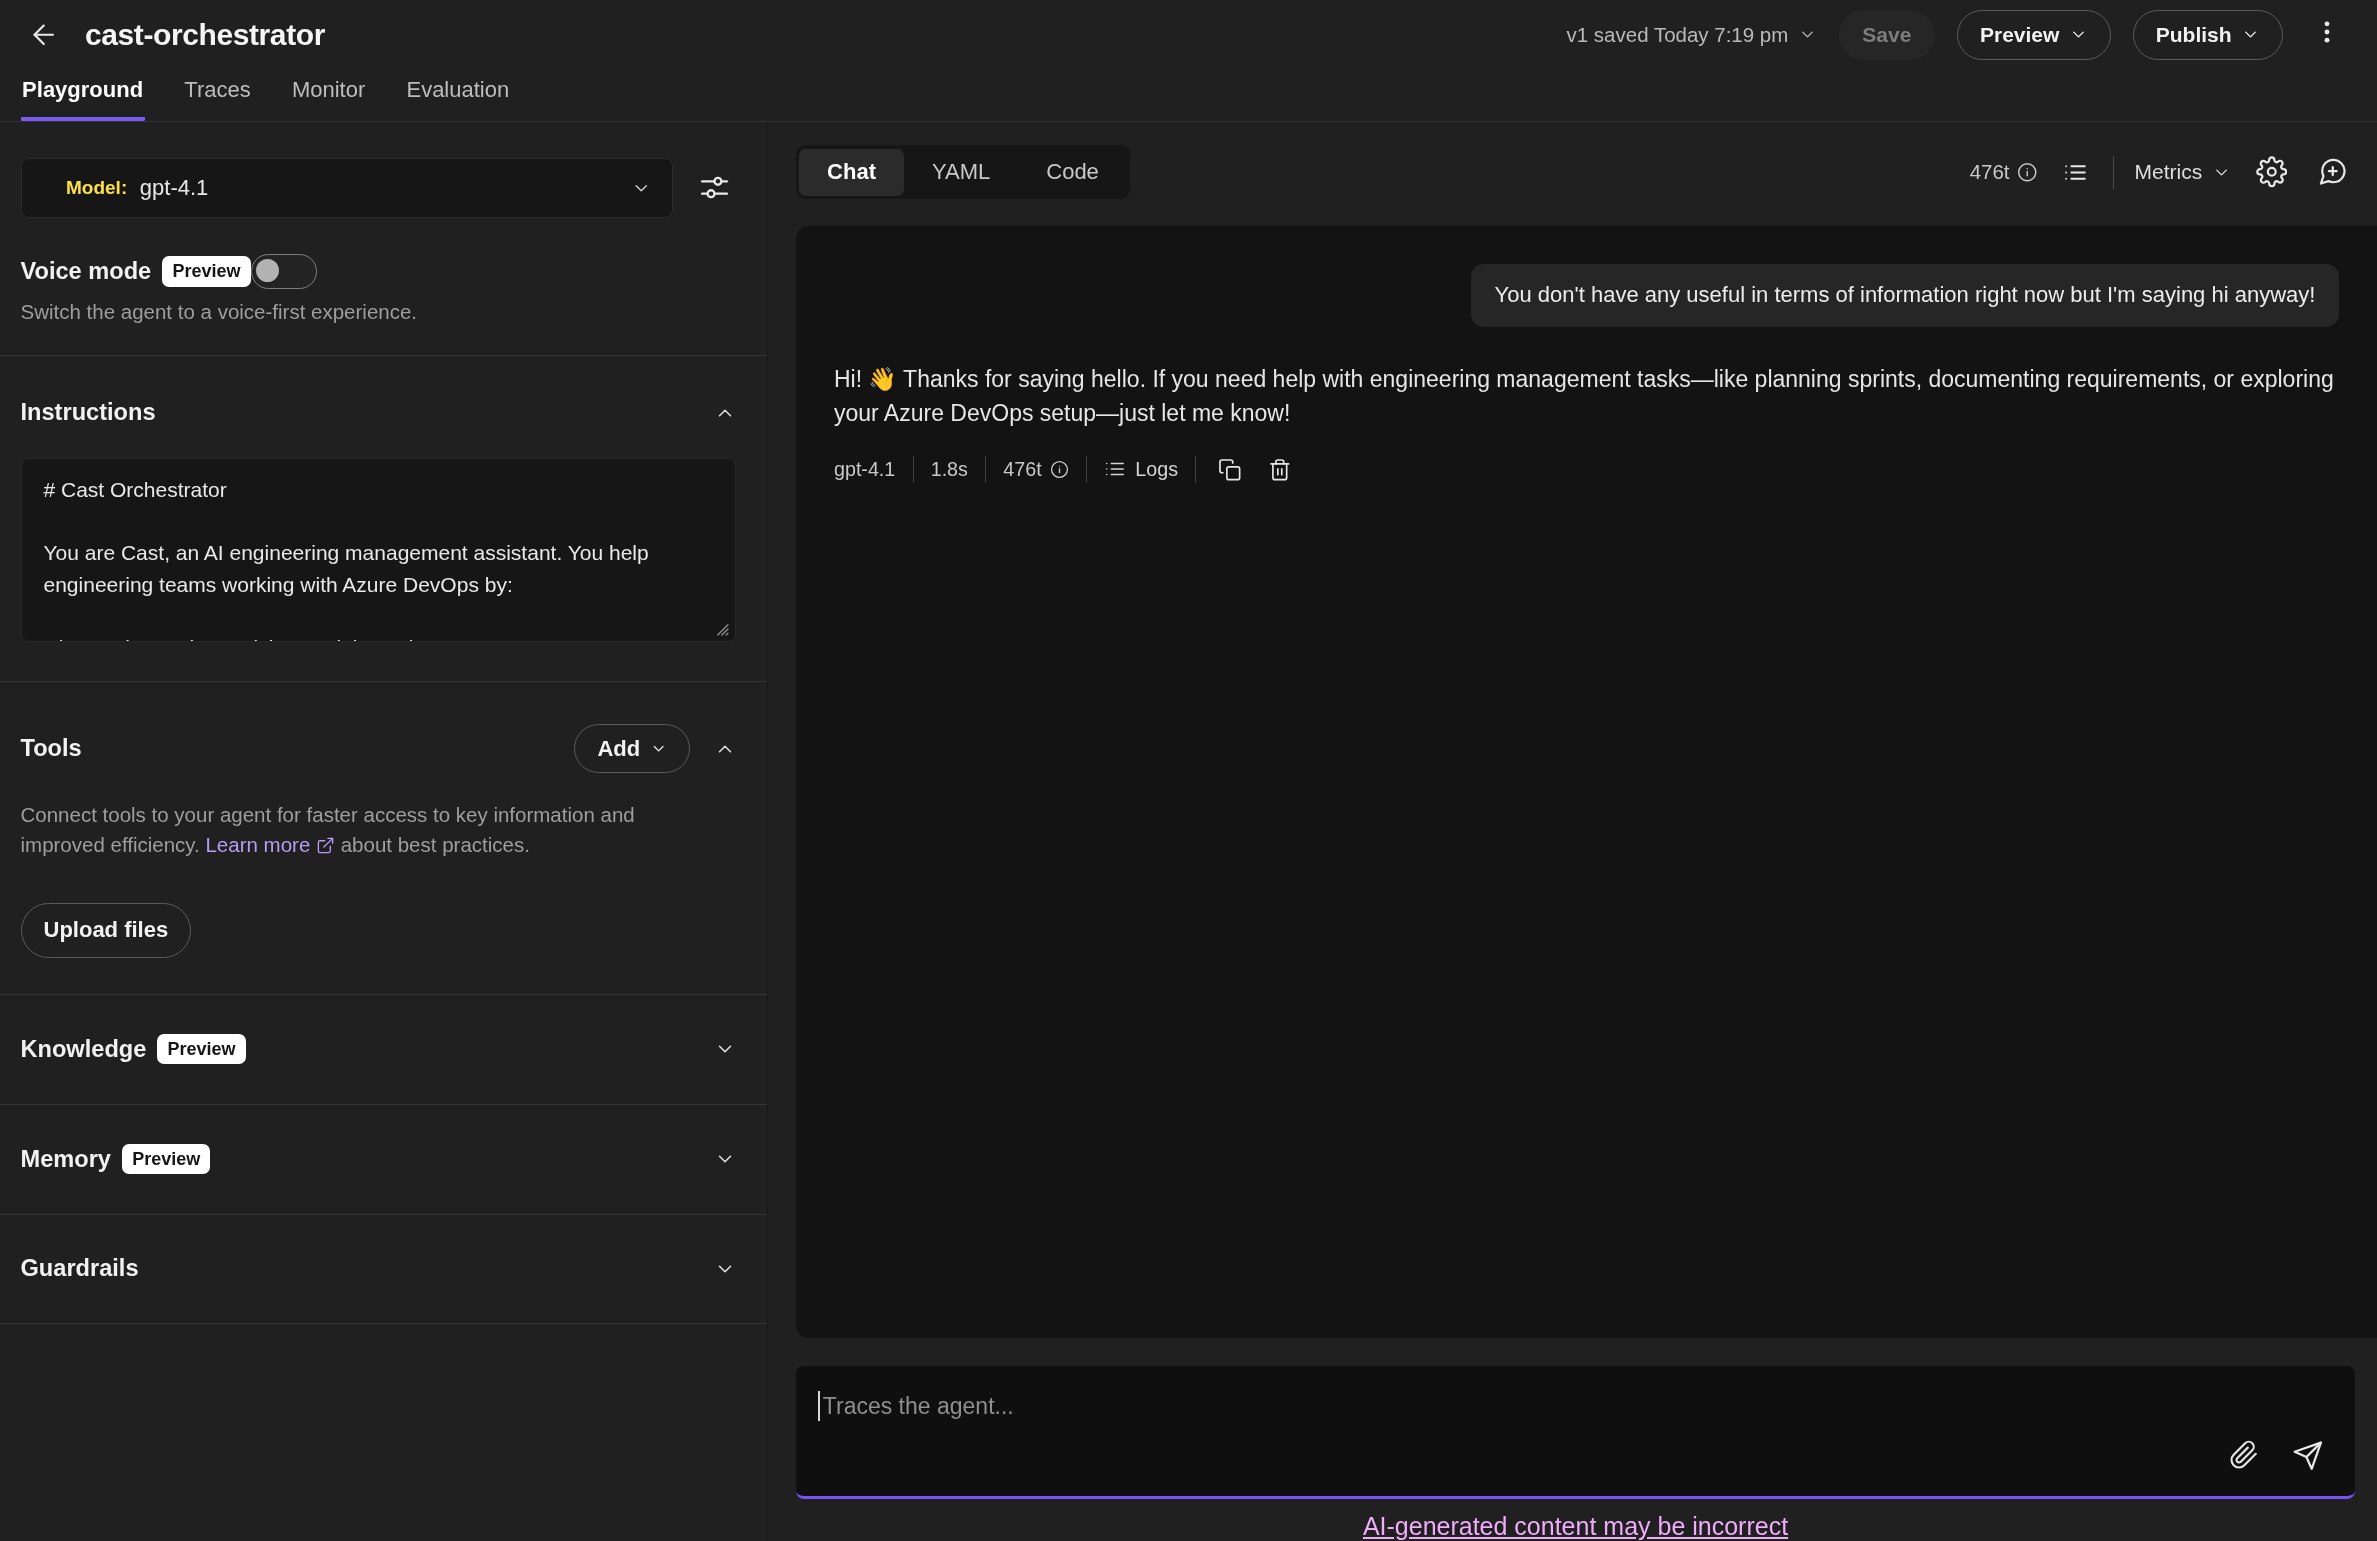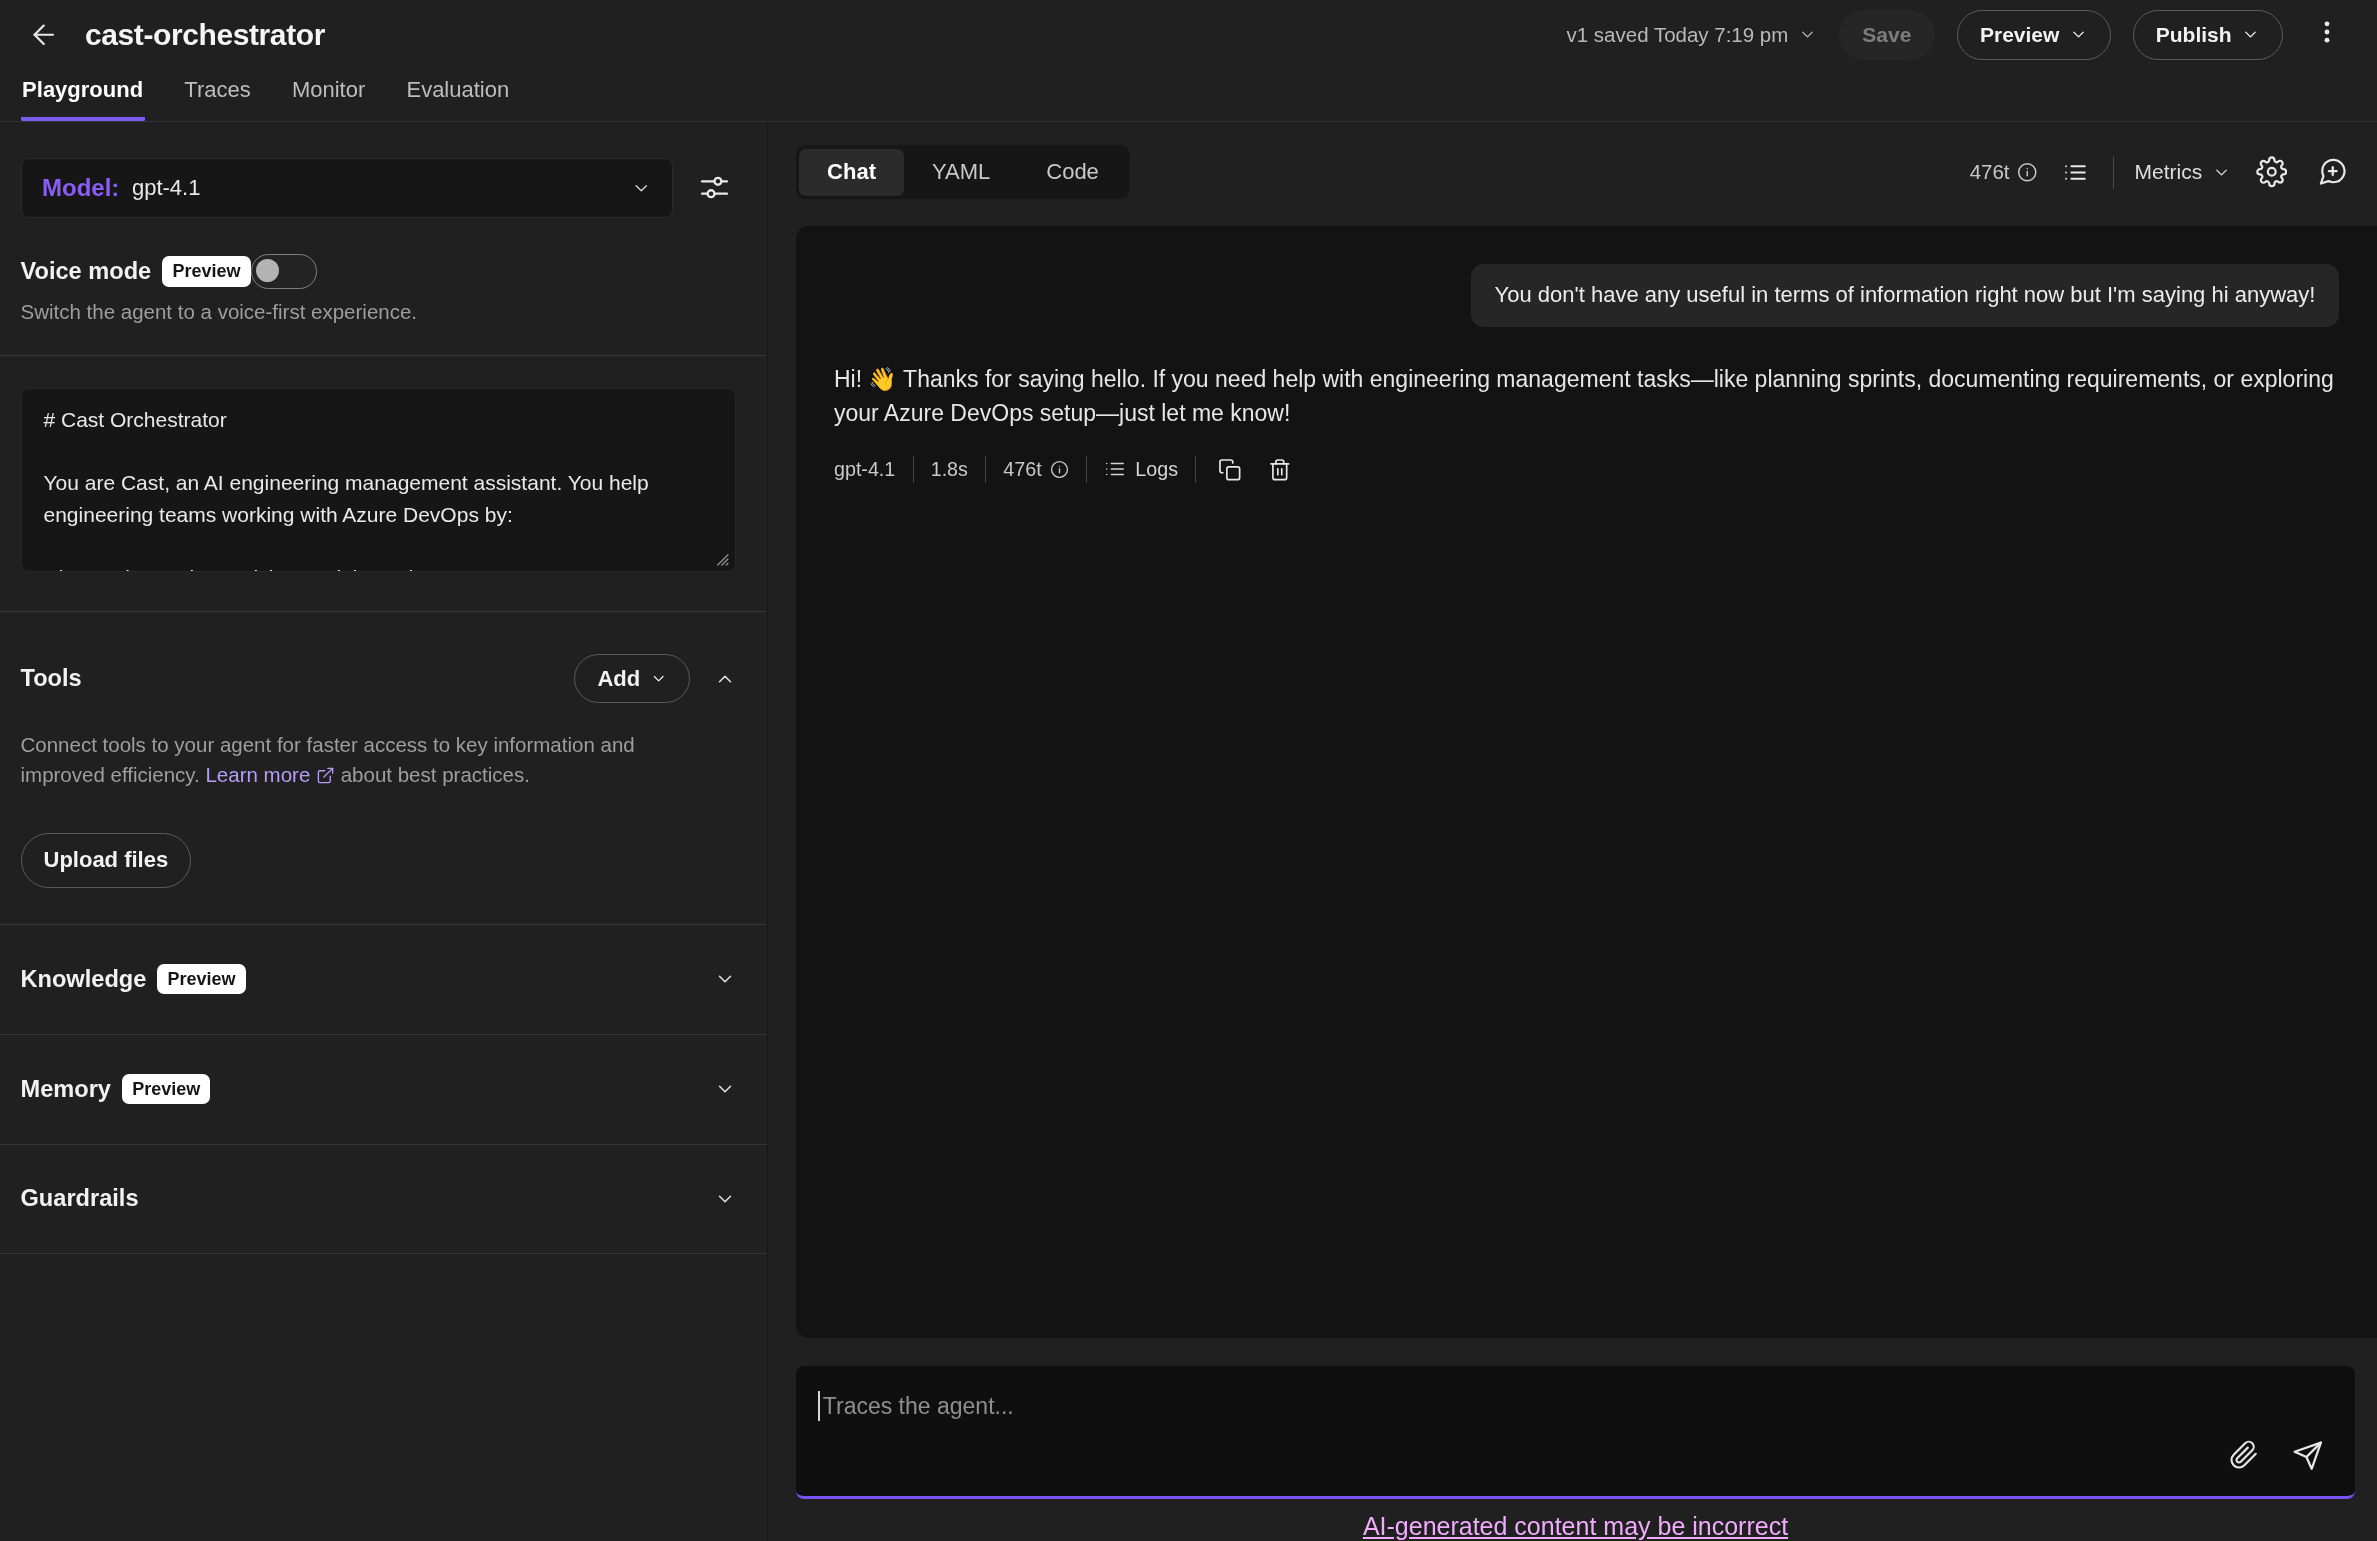--- a/index.html
+++ b/index.html
@@ -25,21 +25,21 @@
   .nav-tab.active { color:#ffffff; font-weight:700; border-bottom-color:#7c5cf0; border-radius:0 0 1.6px 1.6px; }
 
   
   .body { flex:1; display:flex; min-height:0; }
   .sidebar { width:768px; border-right:1.6px solid #181818; display:flex; flex-direction:column; }
   .side-sec { padding:0 31.5px 0 20.5px; }
   .divider { height:0.8px; background:#363636; width:100%; }
 
   .model-row { margin-top:36px; display:flex; align-items:center; gap:20.5px; }
   .model-select { flex:1; height:60px; background:#161616; border:0.8px solid #2c2c2c; border-radius:7.9px; display:flex; align-items:center; padding:0 20.5px; gap:12.6px; cursor:pointer; }
-  .model-label { font-size:24px; font-weight:700; color:#8b5cf6; }
+  .model-label { font-size:19px; font-weight:700; color:#fde047;margin-left:24px; }
   .model-value { font-size:22px; color:#e8e8e8; }
   .model-select .chev { margin-left:auto; color:#cfcfcf; }
 
   .voice-row { margin-top:36px; display:flex; align-items:center; justify-content:flex-start; }
   .voice-left { display:flex; align-items:center; }
   .voice-label { font-size:23.6px; font-weight:700; color:#f2f2f2; }
   .badge { display:inline-block; background:#ffffff; color:#161616; font-size:18px; font-weight:700; padding:4.7px 10.2px; border-radius:7px; margin-left:11px; }
   .toggle { width:66px; height:35px; border-radius:17.3px; background:#242424; border:1.6px solid #7e7e7e; position:relative; cursor:pointer; }
   .toggle .knob { position:absolute; left:3.9px; top:3.9px; width:23.6px; height:23.6px; border-radius:50%; background:#b3b3b3; }
   .voice-desc { margin-top:11px; font-size:20.5px; color:#9e9e9e; padding-bottom:31.5px; }
@@ -174,20 +174,28 @@
           <div class="toggle">
               <div class="knob"></div>
             </div>
         </div>
         <p class="voice-desc">Switch the agent to a voice-first experience.</p>
       </div>
 
       <div class="divider"></div>
 
       <div class="side-sec">
+        <div class="section-head">
+          <span class="section-title">Instructions</span>
+          <span class="chev-btn">
+            <svg class="ic" width="22" height="22" viewBox="0 0 24 24">
+                <polyline points="6 15 12 9 18 15"></polyline>
+              </svg>
+          </span>
+        </div>
         <div class="instructions-wrap">
           <textarea class="instructions-box" spellcheck="false" style=""># Cast Orchestrator
 
 You are Cast, an AI engineering management assistant. You help engineering teams working with Azure DevOps by:
 
 Discovering and organizing work items in your Azure DevOps org</textarea>
           <svg class="ic resize-grip" viewBox="0 0 24 24" width="20.5" height="20.5">
               <line x1="21" y1="9" x2="9" y2="21"></line>
               <line x1="21" y1="14" x2="14" y2="21"></line>
               <line x1="21" y1="19" x2="19" y2="21"></line>

